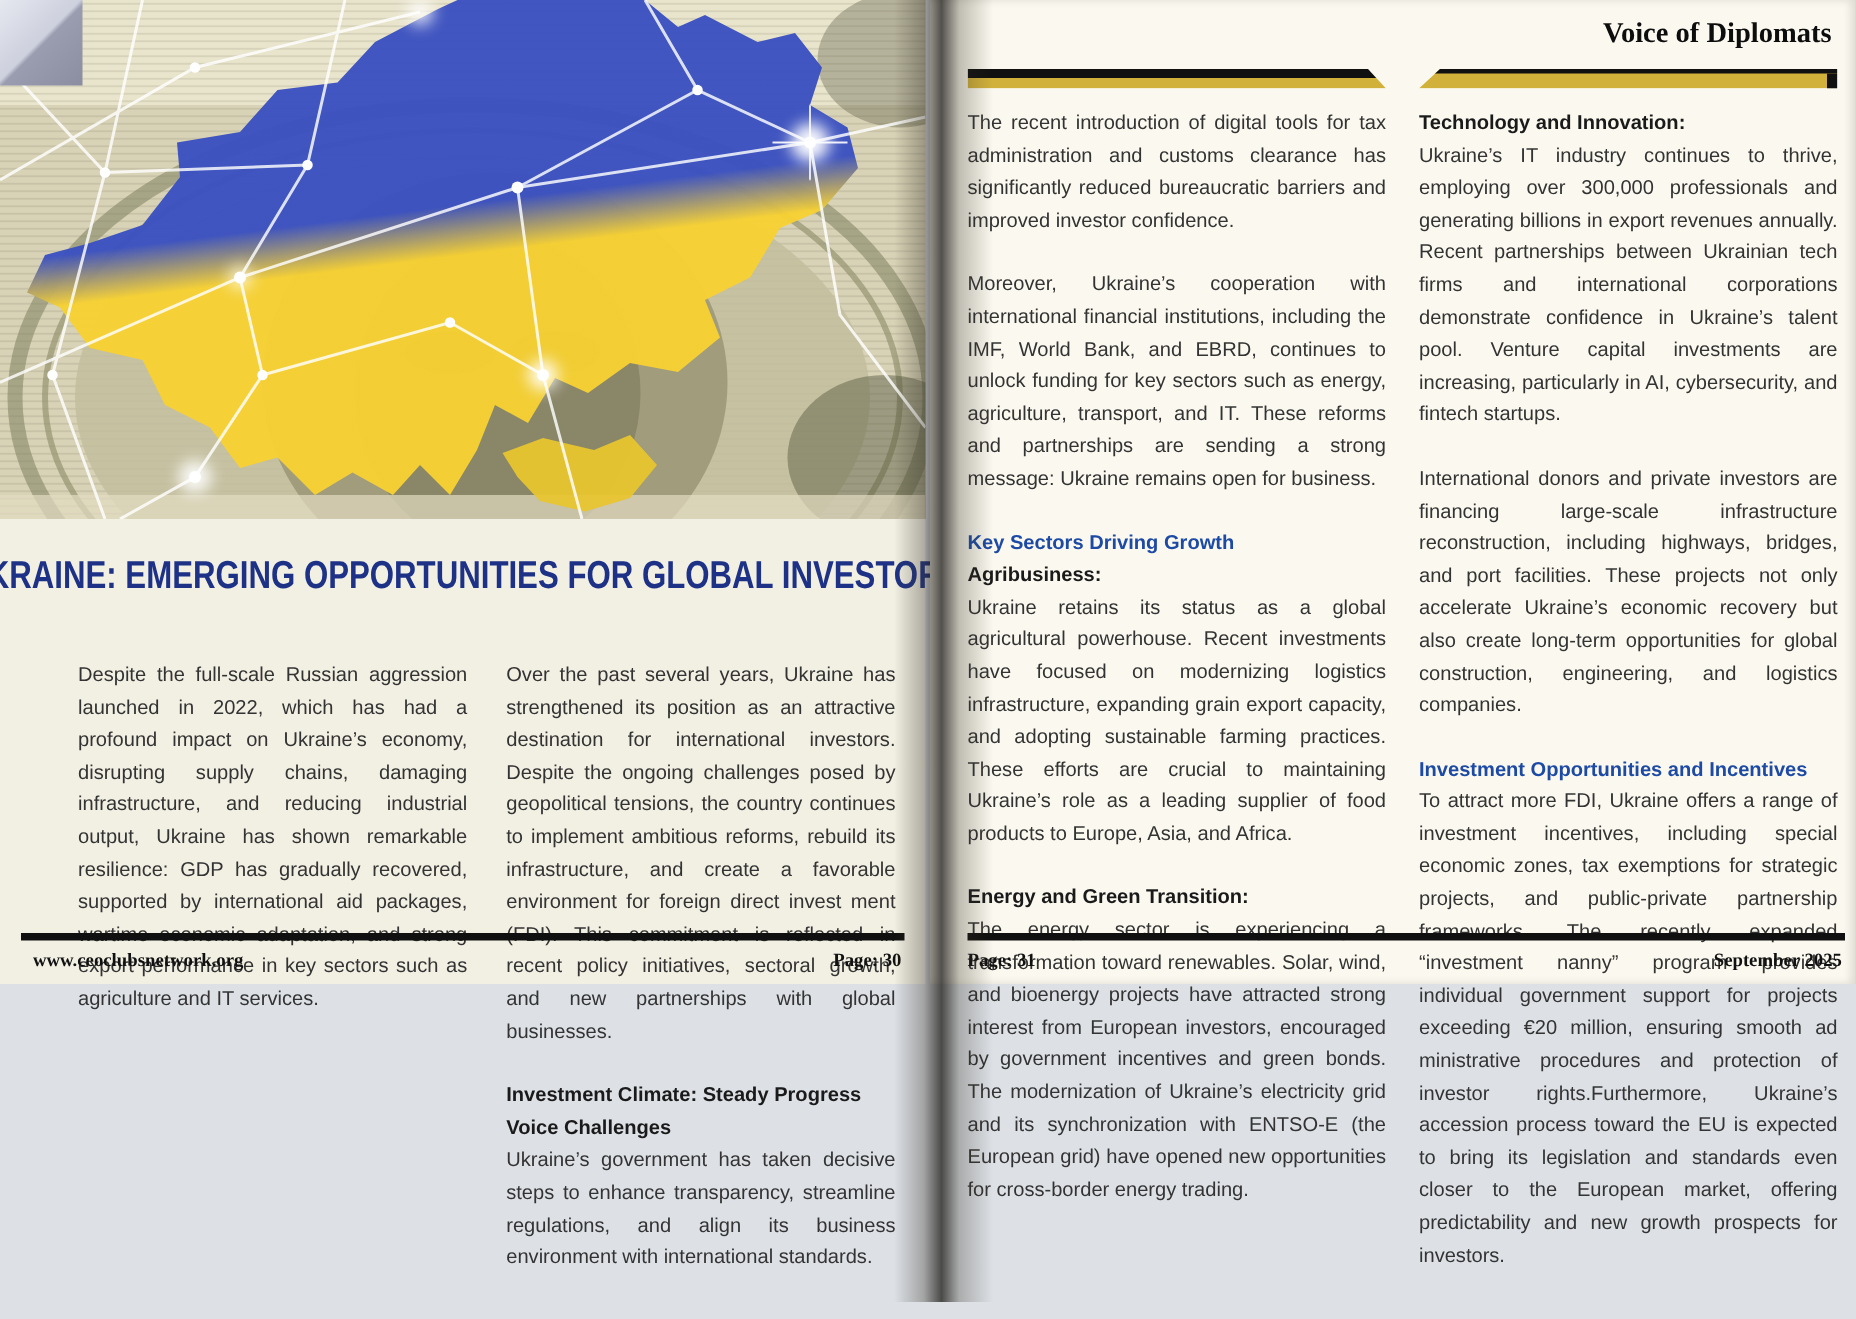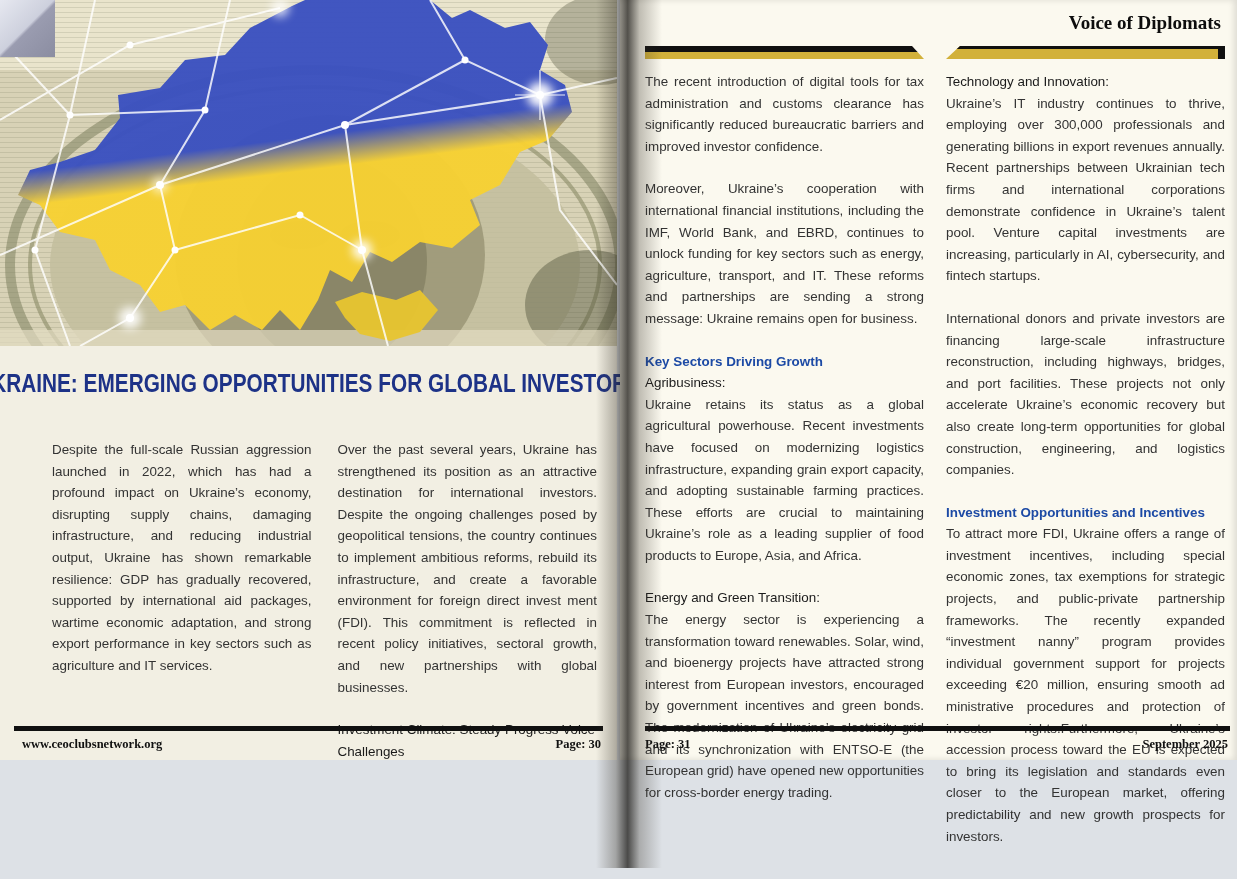--- a/index.html
+++ b/index.html
@@ -1,21 +1,21 @@
 <!DOCTYPE html>
 <html><head>
 <meta charset="utf-8">
 <style>
   * { margin:0; padding:0; box-sizing:border-box; }
   html,body { width:1237px; height:879px; overflow:hidden; }
   body { font-family:"Liberation Sans", sans-serif; background:#dde1e6; }
 
   .stage { position:relative; width:1237px; height:879px; background:#dde1e6; }
 
-  .page { position:absolute; top:0; height:760px; }
+  .page { position:absolute; top:0; height:656px; }
   .page-left  { left:0;   width:617px; background:#f2efe3; }
   .page-right { left:620px; width:617px; background:#fbf9ef; }
 
   
   .spine { position:absolute; top:0; left:596px; width:66px; height:868px; z-index:30;
     background:linear-gradient(to right, rgba(0,0,0,0) 0%, rgba(55,50,40,0.35) 30%,
       rgba(18,16,12,0.72) 48%, rgba(55,50,40,0.30) 66%, rgba(0,0,0,0) 100%);
     pointer-events:none; }
 
   
@@ -29,21 +29,21 @@
     white-space:nowrap; transform:scaleX(0.80); transform-origin:center;
     font-family:"Liberation Sans", sans-serif; }
 
   .cols { display:flex; }
   .page-left .cols { padding:40px 20px 0 16px; gap:26px;margin-left:36px; }
   .page-right .cols { padding:12px 12px 0 25px; gap:22px; }
   .col { flex:1; }
 
   .blk { font-size:13.4px; line-height:21.6px; color:#333; text-align:justify; margin-top:21px; }
   .blk:first-child { margin-top:0; }
-  .hb  { font-weight:400; color:#1a1a1a; text-align:left; }
+  .hb  { font-weight:700; color:#1a1a1a; text-align:left; }
   .hblue { font-weight:700; color:#1c4aa5; text-align:left; }
   .hb + .blk, .hblue + .blk { margin-top:0; }
 
   
   .footer { position:absolute; left:0; right:0; bottom:8px; }
   .footer-bar { height:5px; background:#101010; }
   .page-left  .footer-bar { margin:0 14px; }
   .page-right .footer-bar { margin:0 7px 0 25px; }
   .footer-row { display:flex; justify-content:space-between; align-items:baseline;
     font-family:"Liberation Serif", serif; font-weight:700; font-size:12.5px; color:#111;gap:18px; }
@@ -154,20 +154,21 @@
       <div class="lp-title">UKRAINE: EMERGING OPPORTUNITIES FOR GLOBAL INVESTORS</div>
     </div>
 
     <div class="cols">
       <div class="col">
         <p class="blk">Despite the full-scale Russian aggression launched in 2022, which has had a profound impact on Ukraine’s economy, disrupting supply chains, damaging infrastructure, and reducing industrial output, Ukraine has shown remarkable resilience: GDP has gradually recovered, supported by international aid packages, wartime economic adaptation, and strong export performance in key sectors such as agriculture and IT services.</p>
       </div>
       <div class="col">
         <p class="blk">Over the past several years, Ukraine has strengthened its position as an attractive destination for international investors. Despite the ongoing challenges posed by geopolitical tensions, the country continues to implement ambitious reforms, rebuild its infrastructure, and create a favorable environment for foreign direct invest ment (FDI). This commitment is reflected in recent policy initiatives, sectoral growth, and new partnerships with global businesses.</p>
         <p class="blk hb">Investment Climate: Steady Progress Voice Challenges</p>
+        <p class="blk">Ukraine’s government has taken decisive steps to enhance transparency, streamline regulations, and align its business environment with international standards.</p>
       </div>
     </div>
 
     <div class="footer">
       <div class="footer-bar"></div>
       <div class="footer-row">
         <span>www.ceoclubsnetwork.org</span>
         <span>Page: 30</span>
       </div>
     </div>

